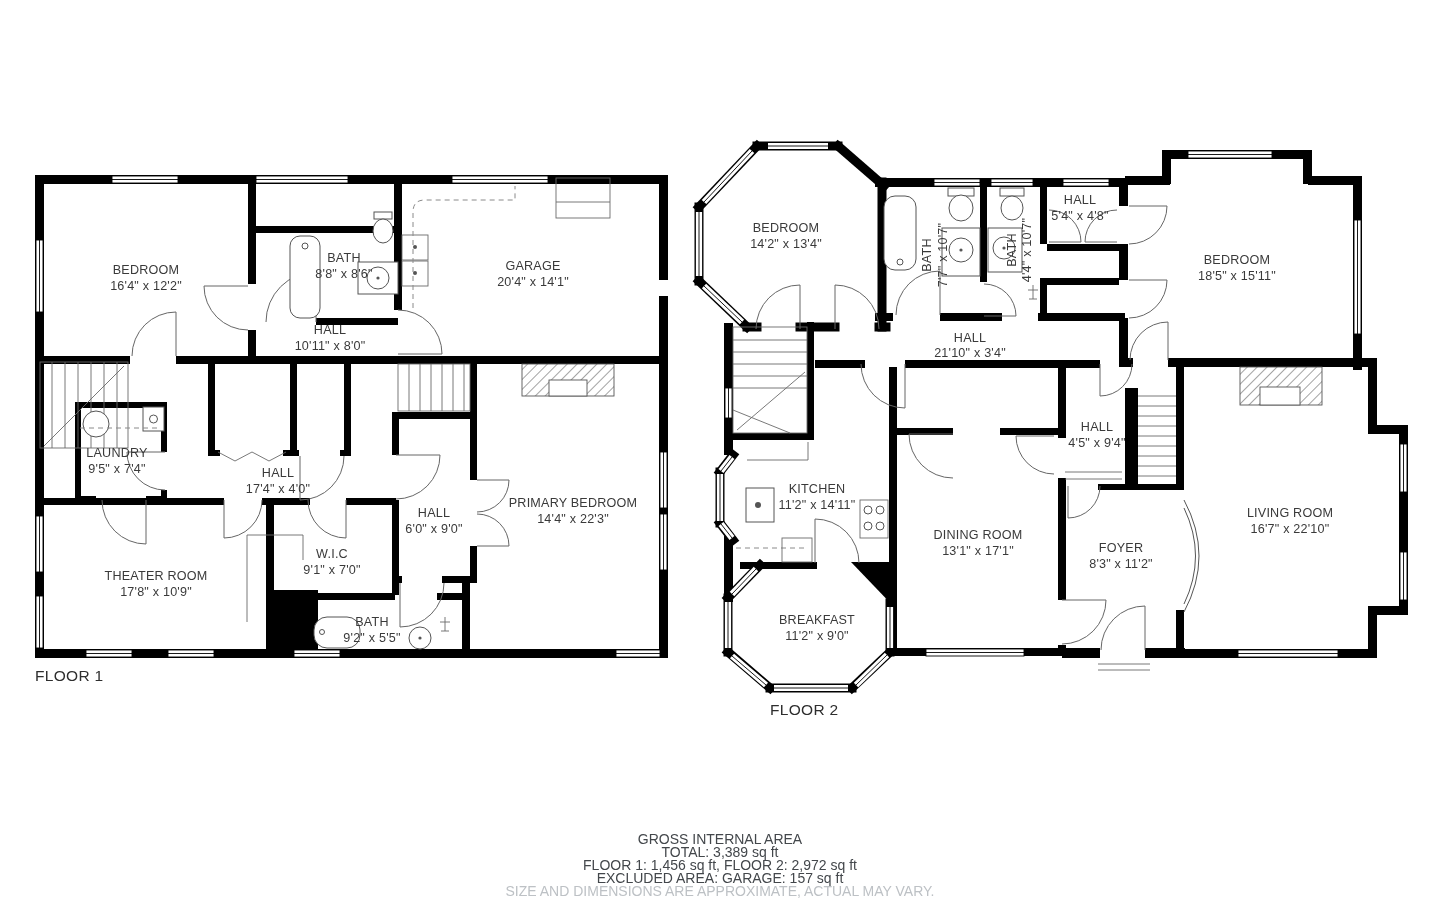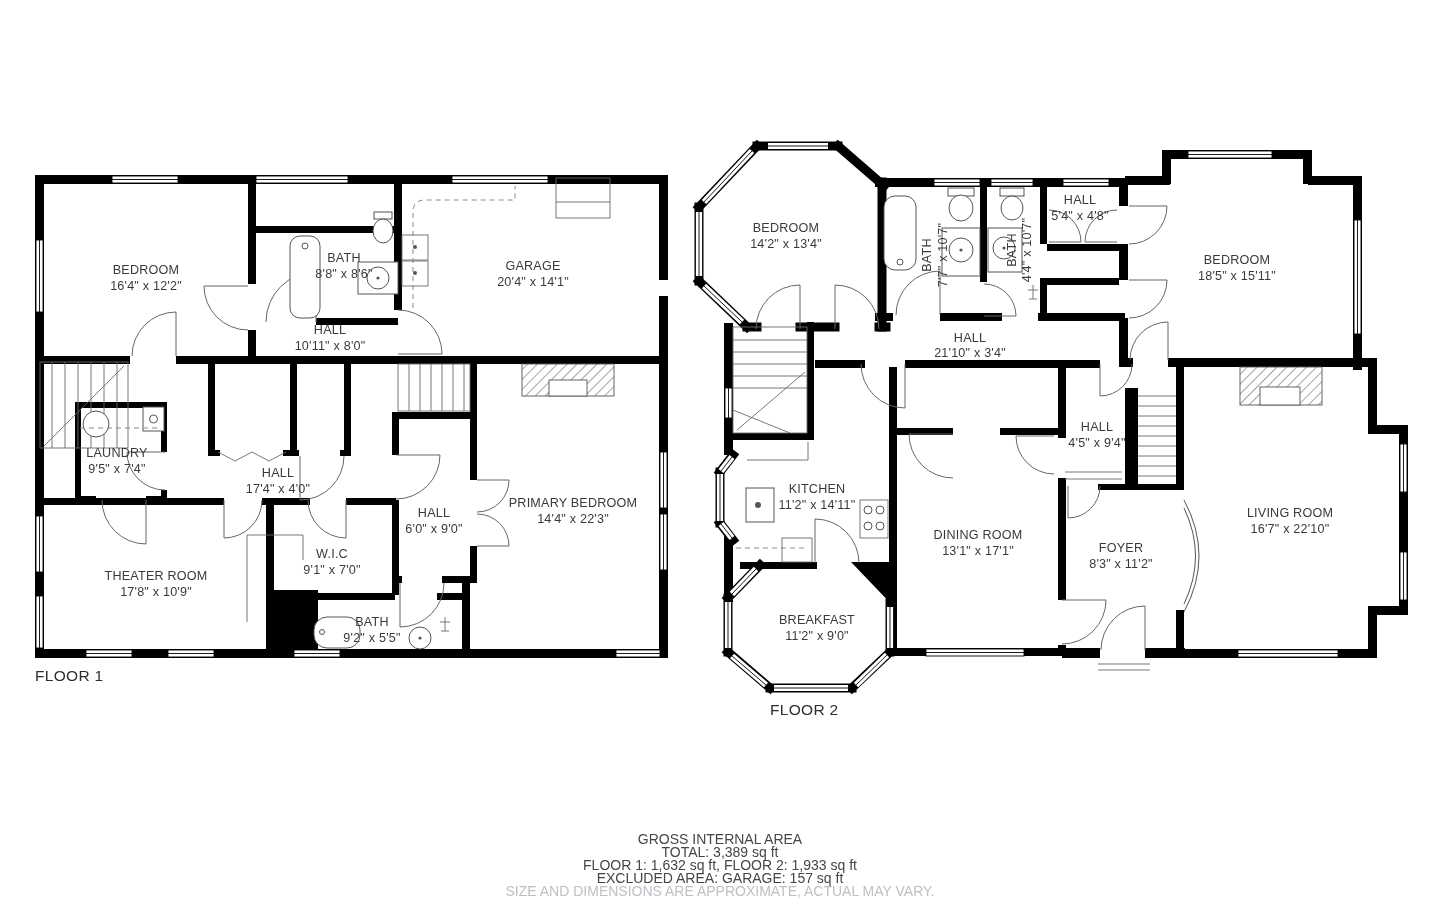--- a/index.html
+++ b/index.html
@@ -449,17 +449,17 @@
       <text class="rm" x="817" y="624">BREAKFAST</text>
       <text class="rm" x="817" y="640">11'2" x 9'0"</text>
       <text class="flr" x="770" y="715">FLOOR 2</text>
     </g>
   </g>
 </svg>
 
 <div id="footer">
   <div>GROSS INTERNAL AREA</div>
   <div>TOTAL: 3,389 sq ft</div>
-  <div>FLOOR 1: 1,632 sq ft, FLOOR 2: 1,933 sq ft</div>
+  <div>FLOOR 1: 1,456 sq ft, FLOOR 2: 2,972 sq ft</div>
   <div>EXCLUDED AREA: GARAGE: 157 sq ft</div>
   <div class="dis">SIZE AND DIMENSIONS ARE APPROXIMATE, ACTUAL MAY VARY.</div>
 </div>
 </div>
 
 </body></html>

